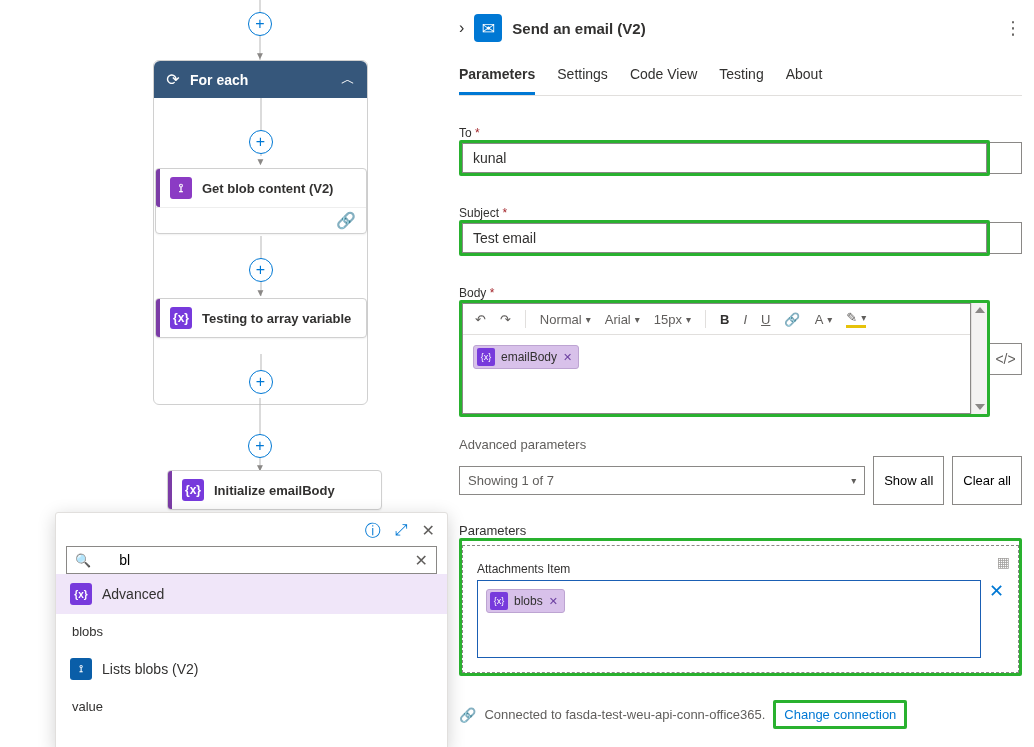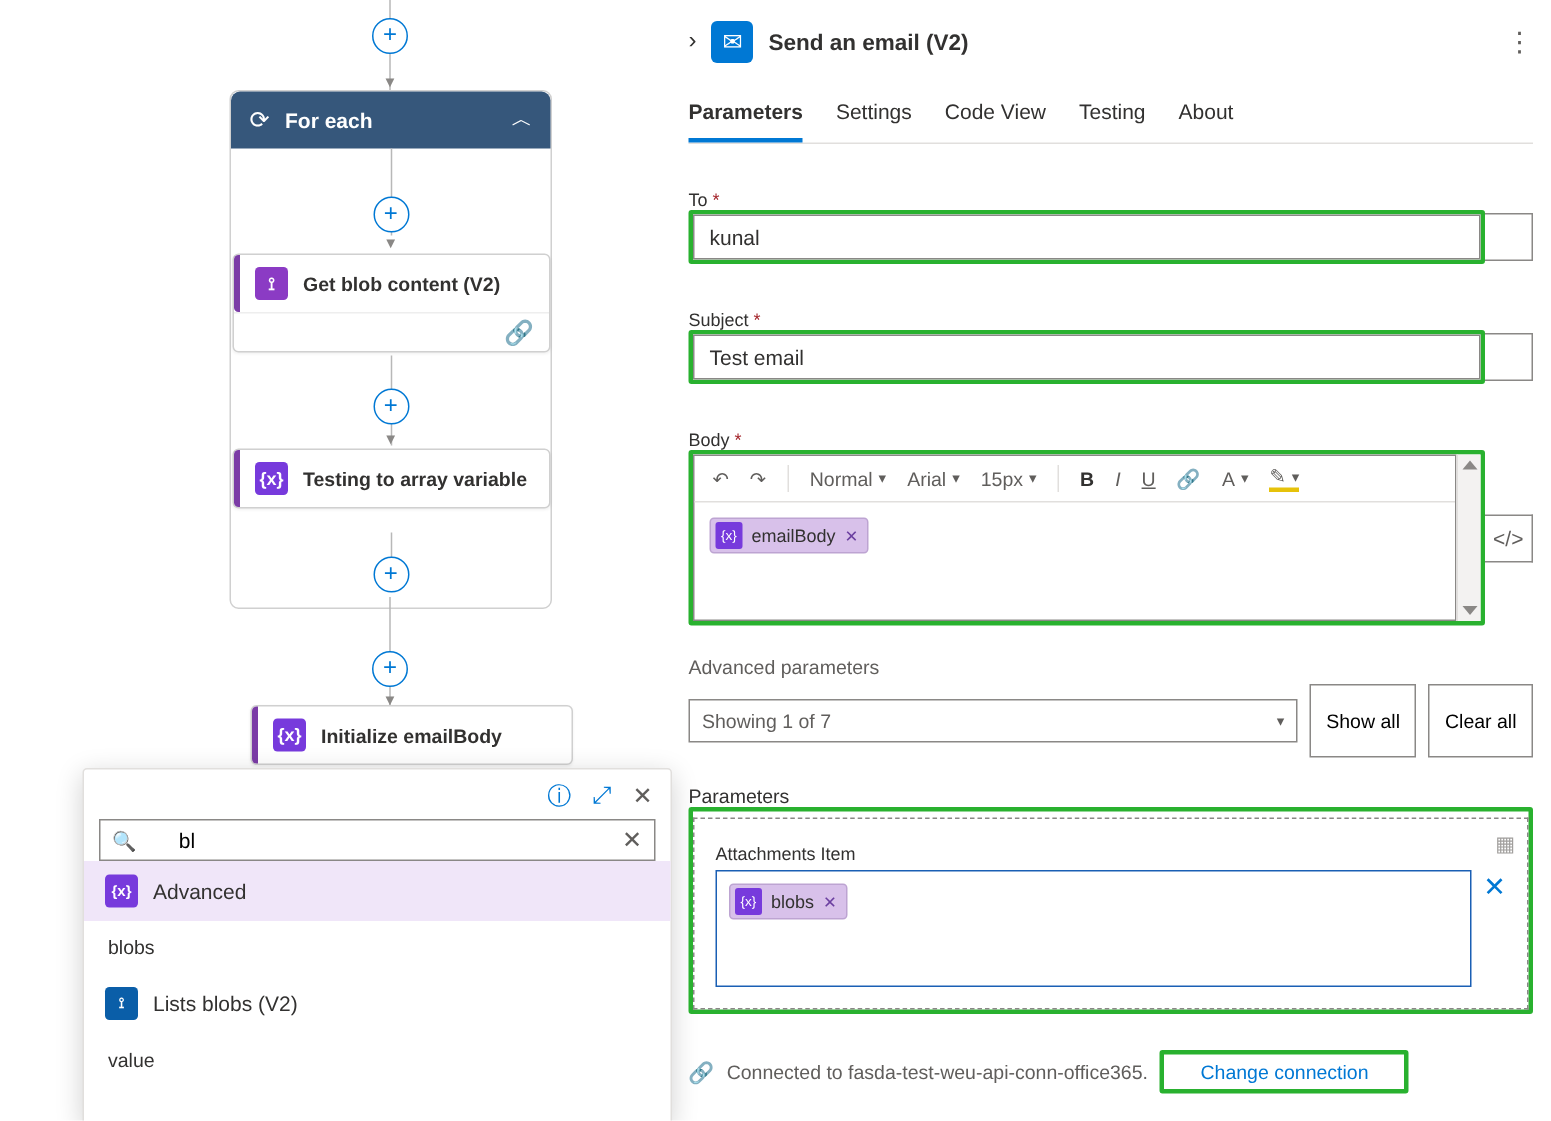--- a/index.html
+++ b/index.html
@@ -291,18 +291,18 @@
             </span>
           </div>
           <span class="attach-x">✕</span>
         </div>
       </div>
     </div>
 
     <div class="conn-row">
       <span class="link-icon">🔗</span>
       <span>Connected to fasda-test-weu-api-conn-office365.</span>
-      <span class="g-wrap" style="display:inline-block;padding:4px 24px;text-align:right;">
+      <span class="g-wrap" style="display:inline-block;padding:4px 8px;text-align:right;">
         <span class="chg-link">Change connection</span>
       </span>
     </div>
   </div>
 </div>
 
 </body></html>

